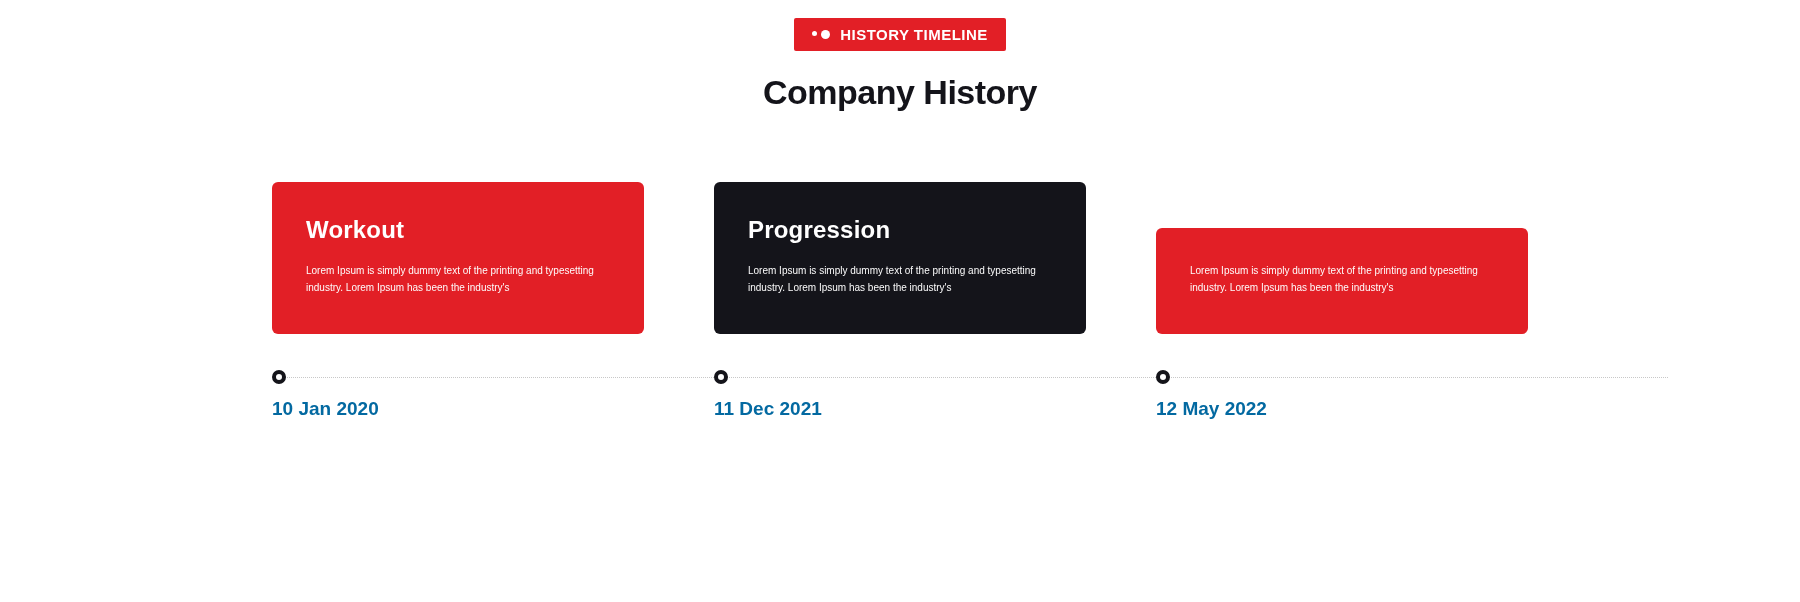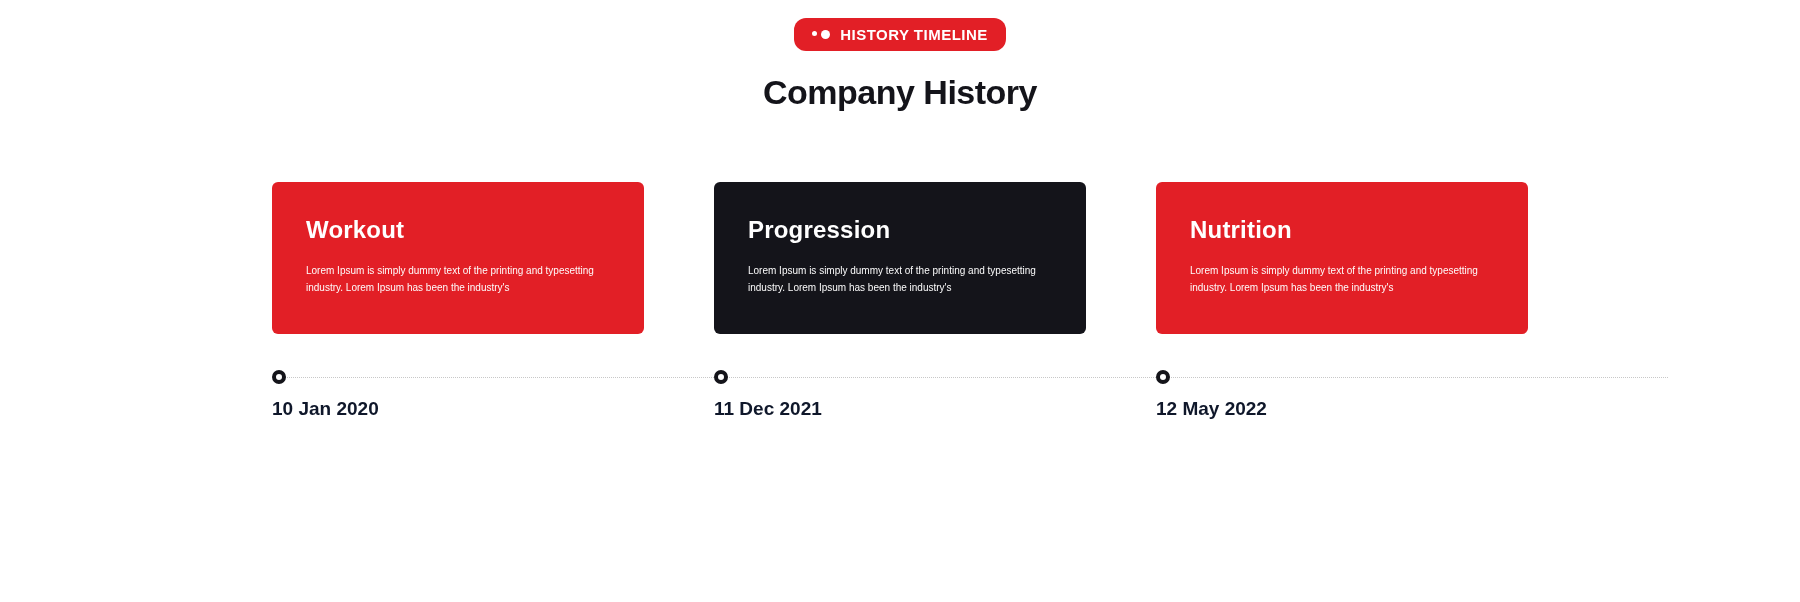--- a/index.html
+++ b/index.html
@@ -26,21 +26,21 @@
       text-align: center;
       margin-bottom: 70px;
     }
 
     .badge {
       display: inline-flex;
       align-items: center;
       background: #e21f26;
       color: #ffffff;
       padding: 8px 18px;
-      border-radius: 12px;
+      border-radius: 2px;
       font-weight: 700;
       font-size: 15px;
       letter-spacing: 0.5px;
       margin-bottom: 22px;
       justify-content: space-between;
     }
 
     .badge-dots {
       display: inline-flex;
       align-items: center;
@@ -136,21 +136,21 @@
       border: 4px solid #14141a;
       border-radius: 50%;
       margin-bottom: 14px;
       position: relative;
       z-index: 2;
     }
 
     .timeline-date {
       font-size: 19px;
       font-weight: 600;
-      color: #0f172a;
+      color: #0369a1;
     }
   </style>
 </head>
 <body>
 
 <div class="container">
 
   <div class="header">
     <div class="badge">
       <span class="badge-dots">
@@ -168,21 +168,20 @@
       <h3 class="card-title">Workout</h3>
       <p class="card-text">Lorem Ipsum is simply dummy text of the printing and typesetting industry. Lorem Ipsum has been the industry's</p>
     </div>
 
     <div class="card card-black">
       <h3 class="card-title">Progression</h3>
       <p class="card-text">Lorem Ipsum is simply dummy text of the printing and typesetting industry. Lorem Ipsum has been the industry's</p>
     </div>
 
     <div class="card card-red">
-      <h3 class="card-title">Nutrition</h3>
       <p class="card-text">Lorem Ipsum is simply dummy text of the printing and typesetting industry. Lorem Ipsum has been the industry's</p>
     </div>
 
   </div>
 
   <div class="timeline">
     <div class="timeline-line"></div>
 
     <div class="timeline-item">
       <div class="timeline-dot"></div>

